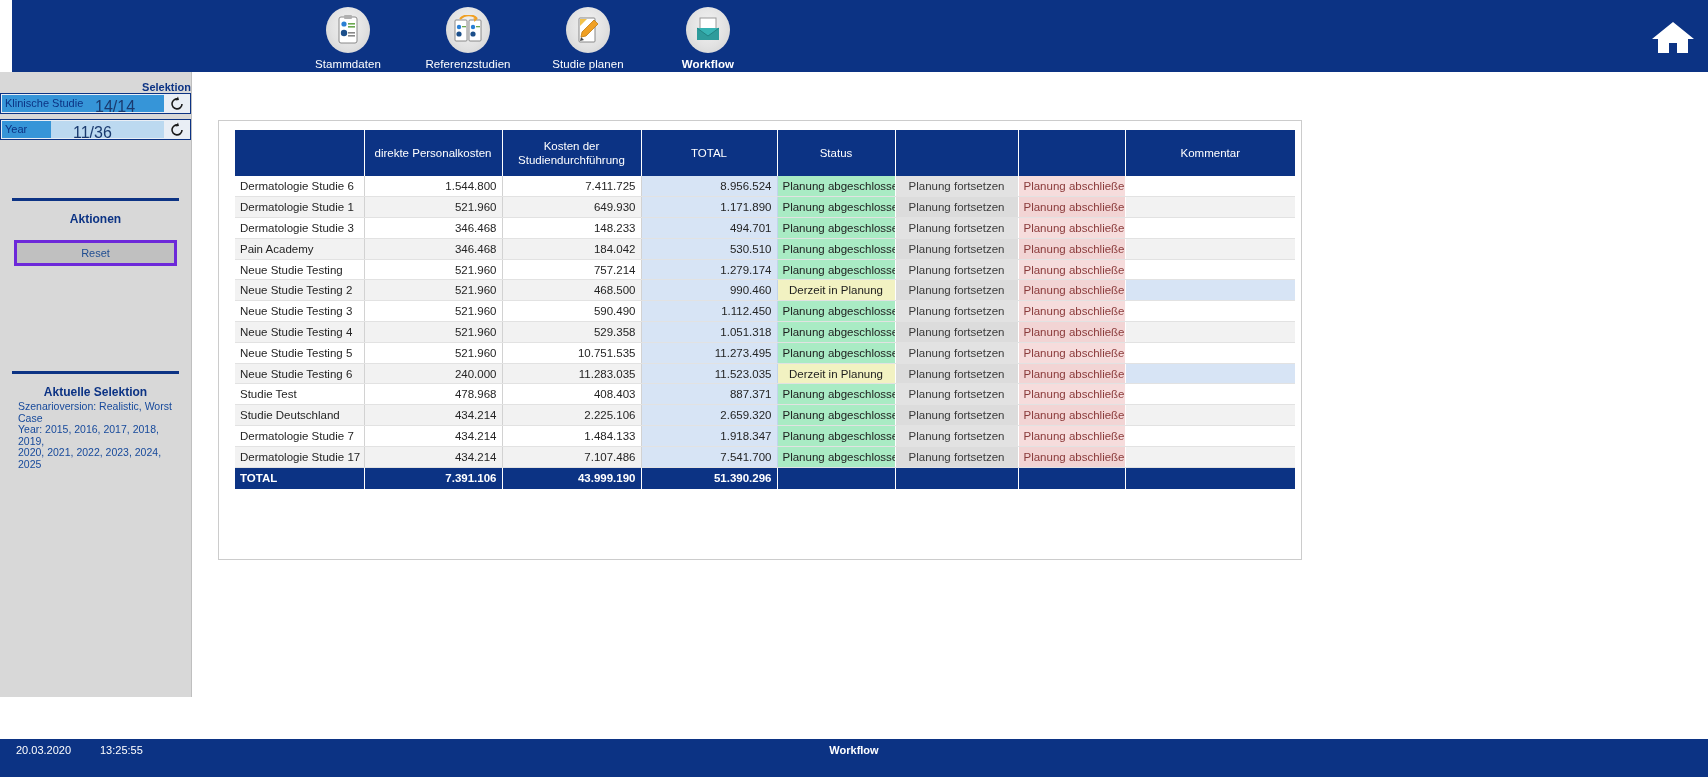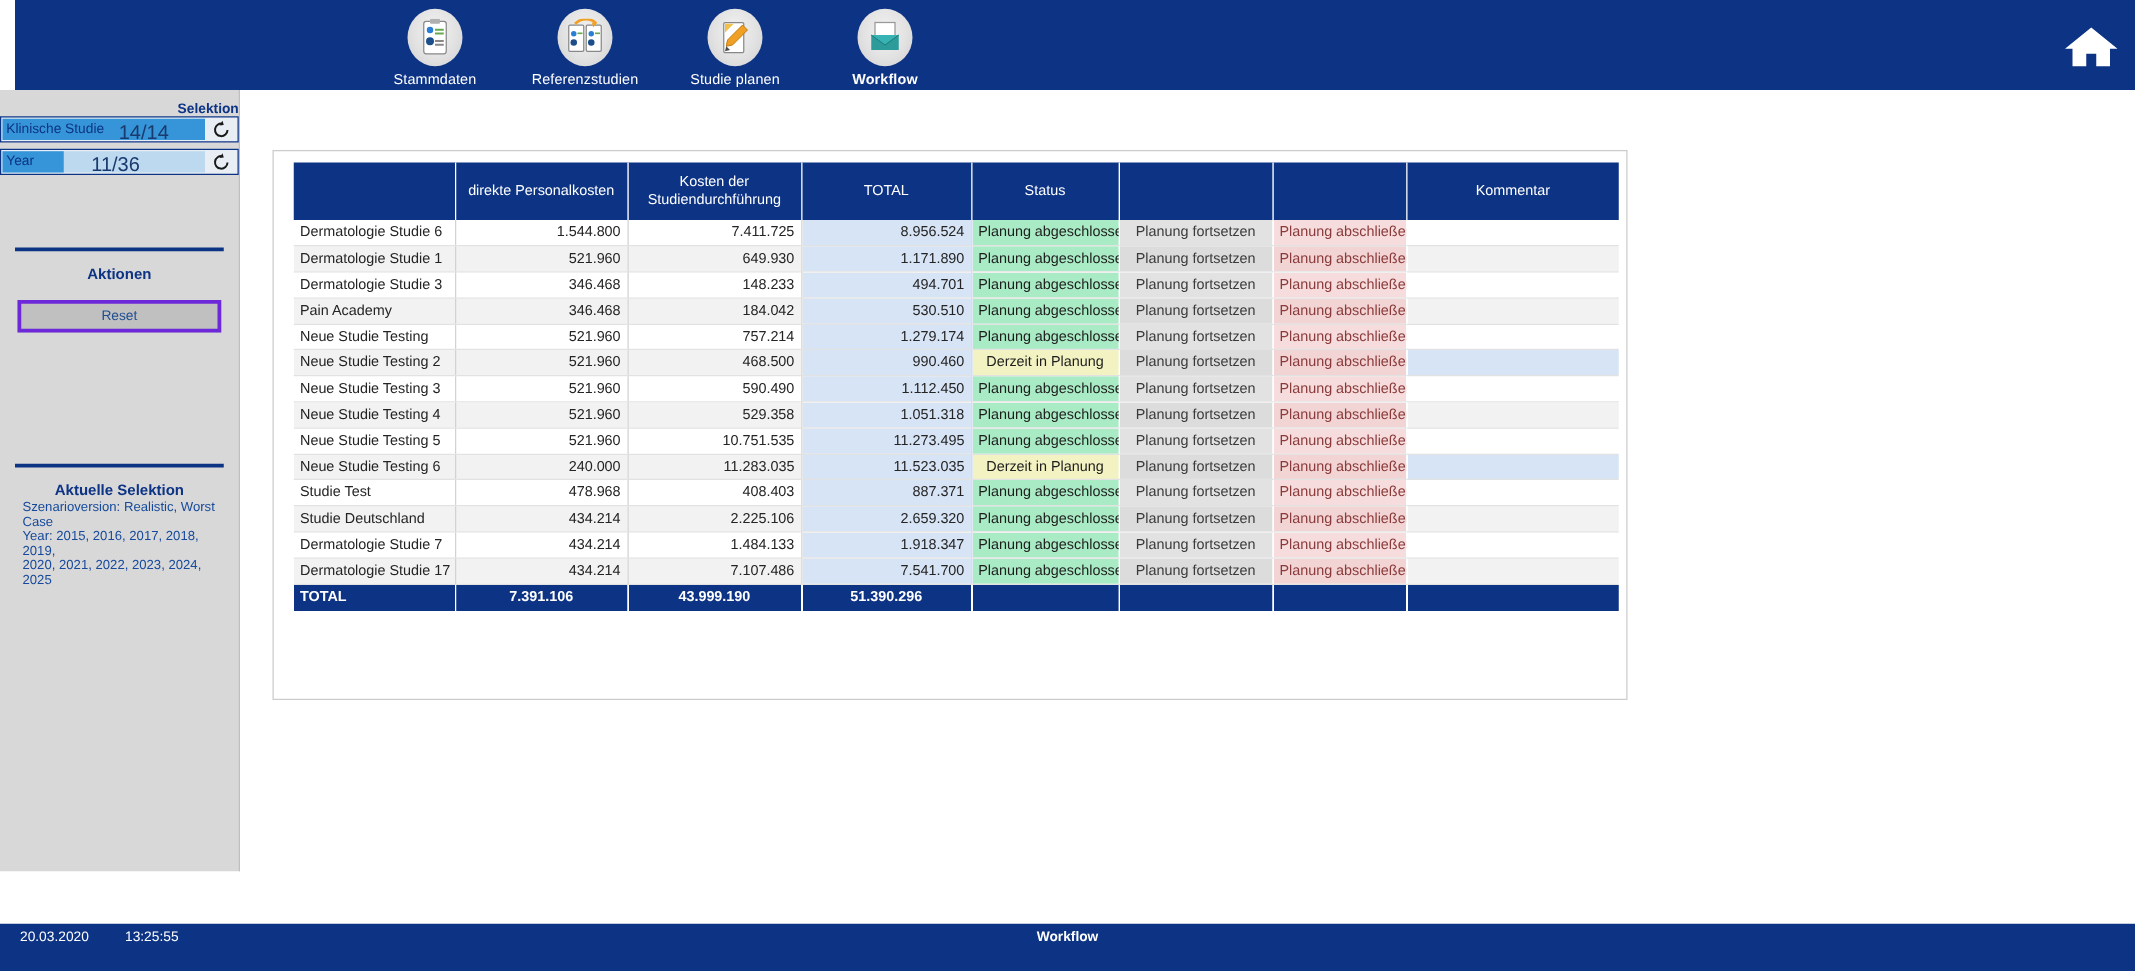--- a/index.html
+++ b/index.html
@@ -218,21 +218,21 @@
   tr.row-plan td.c-comment { background: #d7e4f5; }
   tr.total-row td {
     background: #0c3384 !important;
     color: #ffffff;
     font-weight: bold;
     height: 22px;
     border-bottom: none;
     border-right: 1px solid #ffffff;
   }
   tr.total-row td.c-name { text-align: left; }
-  tr.total-row td.c-num, tr.total-row td.c-total { text-align: center; }
+  tr.total-row td.c-num, tr.total-row td.c-total { text-align: right; }
   tr.total-row td.c-blank { border-right: 1px solid #ffffff; }
   tr.total-row td:last-child { border-right: none; }
 
   
   .statusbar {
     position: absolute; left: 0; bottom: 0;
     width: 1708px; height: 38px;
     background: #0c3384;
     color: #ffffff;
     font-size: 11px;

